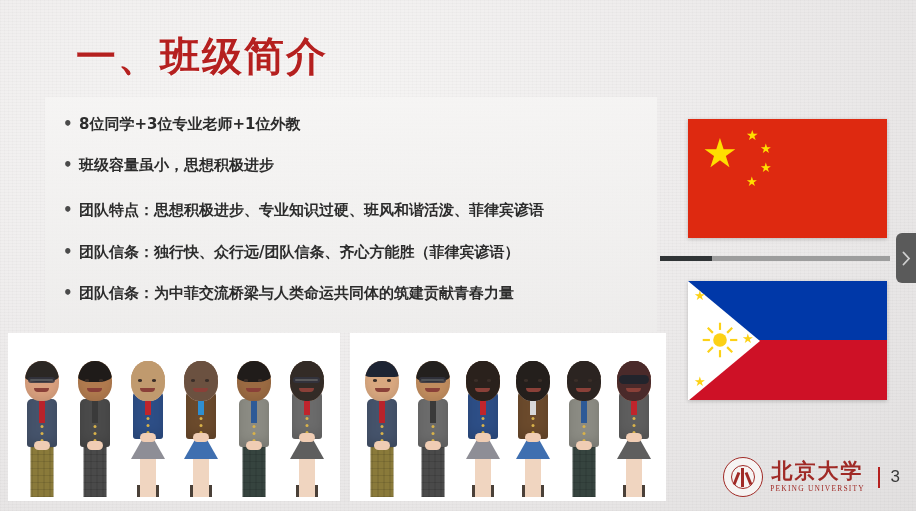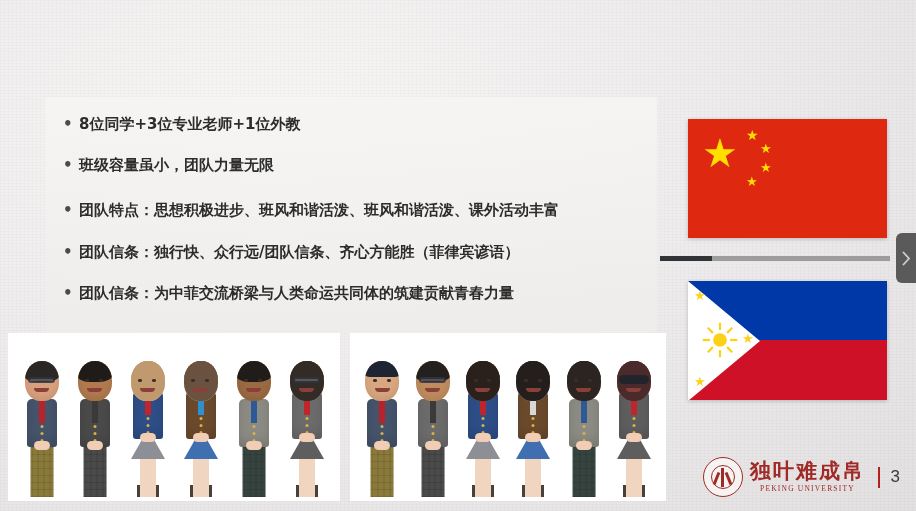--- a/index.html
+++ b/index.html
@@ -147,33 +147,34 @@
   #pku-en{font-size:7.5px;color:#a02a26;letter-spacing:1.2px;margin-top:3px;
      font-family:"Liberation Serif",serif;}
   #pg-sep{width:1.6px;height:21px;background:#b5201f;margin:0 11px 0 13px;}
   #pg-num{font-size:17px;color:#3a3a3a;font-family:"Liberation Sans",sans-serif;}
 </style>
 </head>
 <body>
 
 <div id="slide">
 
+  <div id="title">一、班级简介</div>
 
   <div id="panel">
     <div class="bullet" id="b0">
       <span class="dot">•</span>
       <span class="txt">8位同学+3位专业老师+1位外教</span>
     </div>
     <div class="bullet" id="b1">
       <span class="dot">•</span>
-      <span class="txt">班级容量虽小，团队力量无限</span>
+      <span class="txt">班级容量虽小，思想积极进步</span>
     </div>
     <div class="bullet" id="b2">
       <span class="dot">•</span>
-      <span class="txt">团队特点：思想积极进步、班风和谐活泼、班风和谐活泼、课外活动丰富</span>
+      <span class="txt">团队特点：思想积极进步、专业知识过硬、班风和谐活泼、菲律宾谚语</span>
     </div>
     <div class="bullet" id="b3">
       <span class="dot">•</span>
       <span class="txt">团队信条：独行快、众行远/团队信条、齐心方能胜（菲律宾谚语）</span>
     </div>
     <div class="bullet" id="b4">
       <span class="dot">•</span>
       <span class="txt">团队信条：为中菲交流桥梁与人类命运共同体的筑建贡献青春力量</span>
     </div>
   </div>
@@ -450,20 +451,20 @@
       </div>
     </div>
 
   <div id="footer">
     <div id="pku-seal">
       <div class="bar" style="left:17px;top:10px;width:3px;height:19px;"></div>
       <div class="bar" style="left:11px;top:14px;width:3px;height:13px;transform:rotate(22deg);"></div>
       <div class="bar" style="left:23px;top:14px;width:3px;height:13px;transform:rotate(-22deg);"></div>
     </div>
     <div id="pku-names">
-      <div id="pku-cn">独叶难成帛</div>
+      <div id="pku-cn">北京大学</div>
       <div id="pku-en">PEKING UNIVERSITY</div>
     </div>
     <div id="pg-sep"></div>
     <div id="pg-num">3</div>
   </div>
 
 </div>
 
 </body></html>

